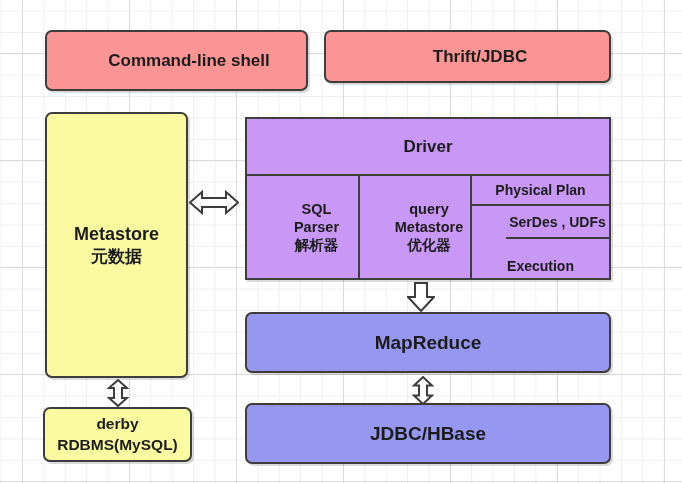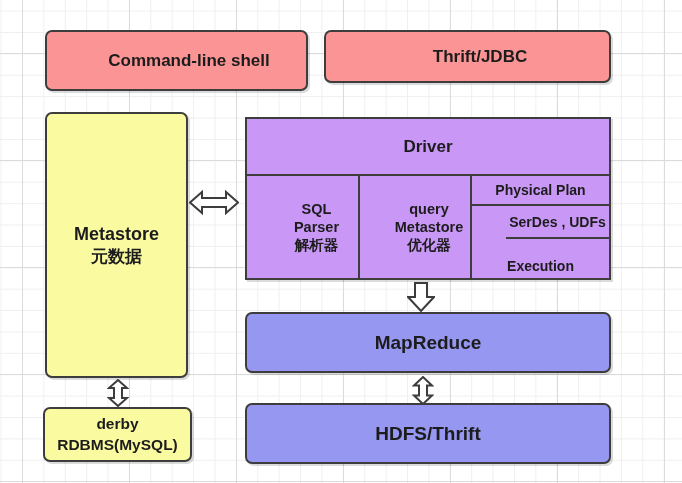--- a/index.html
+++ b/index.html
@@ -115,21 +115,21 @@
           <span>Execution</span>
         </div>
       </div>
     </div>
   </div>
 
   <div class="box blue rounded" id="mapreduce">
     <span>MapReduce</span>
   </div>
   <div class="box blue rounded" id="hdfs">
-    <span>HDFS/Thrift</span>
+    <span>JDBC/HBase</span>
   </div>
   <div class="box yellow rounded" id="derby">
     <span>derby</span>
     <span>RDBMS(MySQL)</span>
   </div>
 
   <div class="arrow" style="left:189px;top:189px;">
     <svg width="50" height="27" viewBox="0 0 50 27">
       <polygon points="1,13.5 13,3 13,9 37,9 37,3 49,13.5 37,24 37,18 13,18 13,24"></polygon>
     </svg>

